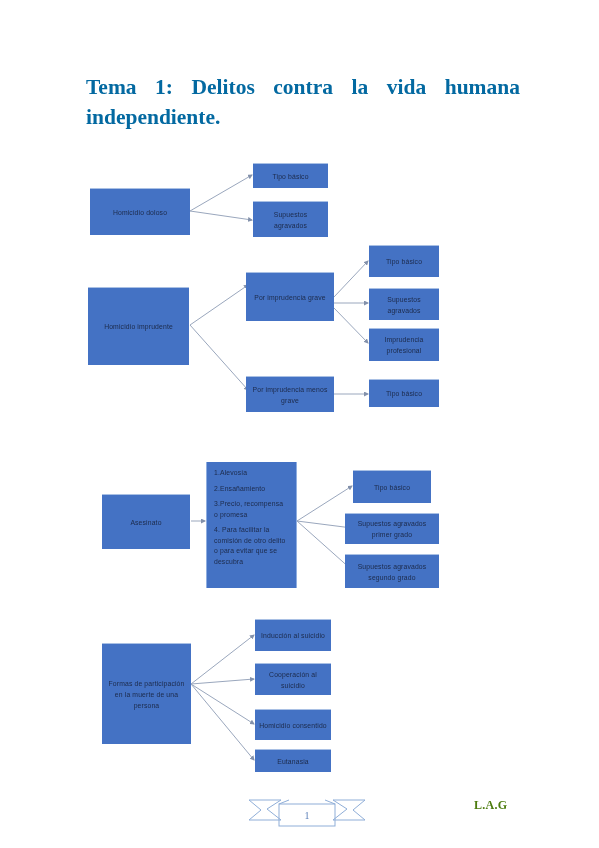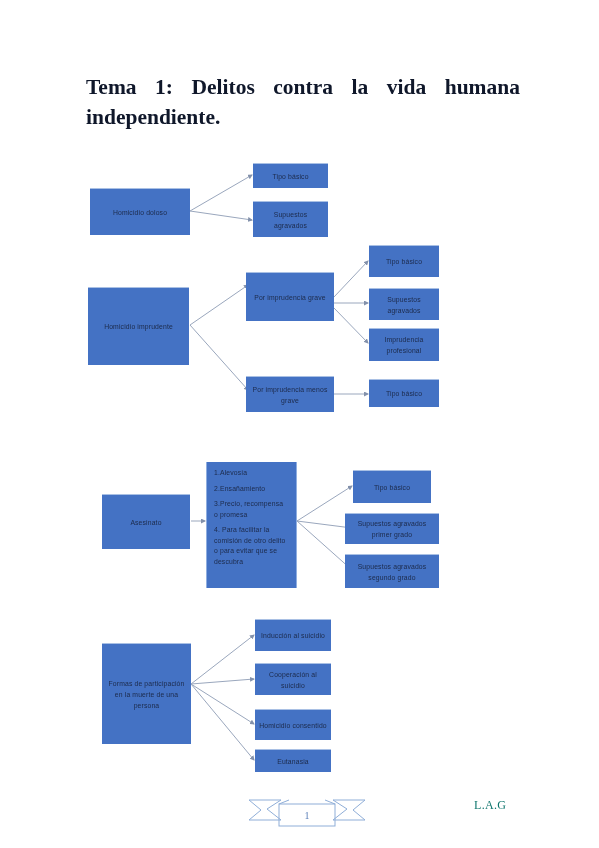--- a/index.html
+++ b/index.html
@@ -17,21 +17,21 @@
   }
   .doc-title {
     position: absolute;
     left: 86px;
     top: 72px;
     width: 434px;
     font-family: "Liberation Serif", serif;
     font-weight: bold;
     font-size: 21.5px;
     line-height: 30px;
-    color: #0f172a;
+    color: #0369a1;
     text-align: justify;
     text-align-last: left;
     letter-spacing: 0px;
   }
   .diagram-layer {
     position: absolute;
     left: 0;
     top: 0;
     width: 599px;
     height: 848px;
@@ -86,23 +86,23 @@
     justify-content: center;
     font-family: "Liberation Serif", serif;
     font-size: 10px;
     color: #5b7fb8;
   }
   .signature {
     position: absolute;
     left: 474px;
     top: 798px;
     font-family: "Liberation Serif", serif;
-    font-weight: normal;
+    font-weight: bold;
     font-size: 12px;
-    color: #0f766e;
+    color: #4d7c0f;
     letter-spacing: 0.3px;
   }
 </style>
 </head>
 <body>
 
 <div class="page">
 
   <div class="doc-title">Tema 1: Delitos contra la vida humana independiente.</div>
 

